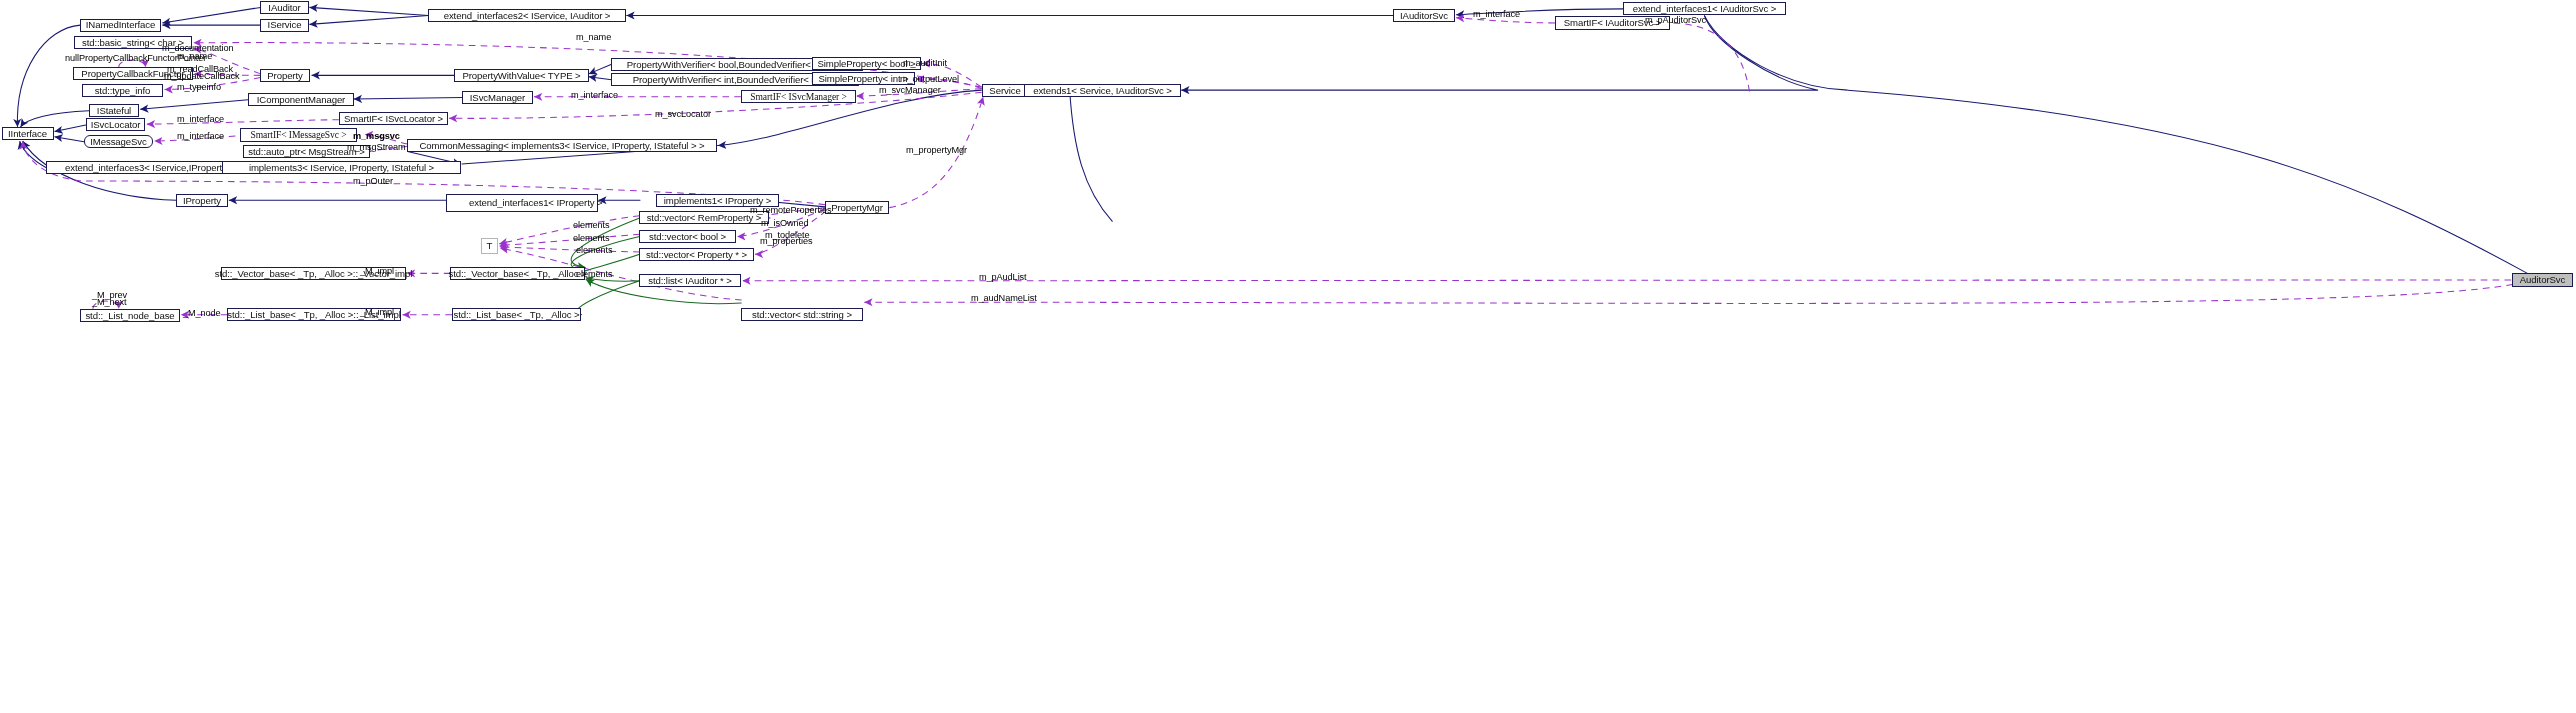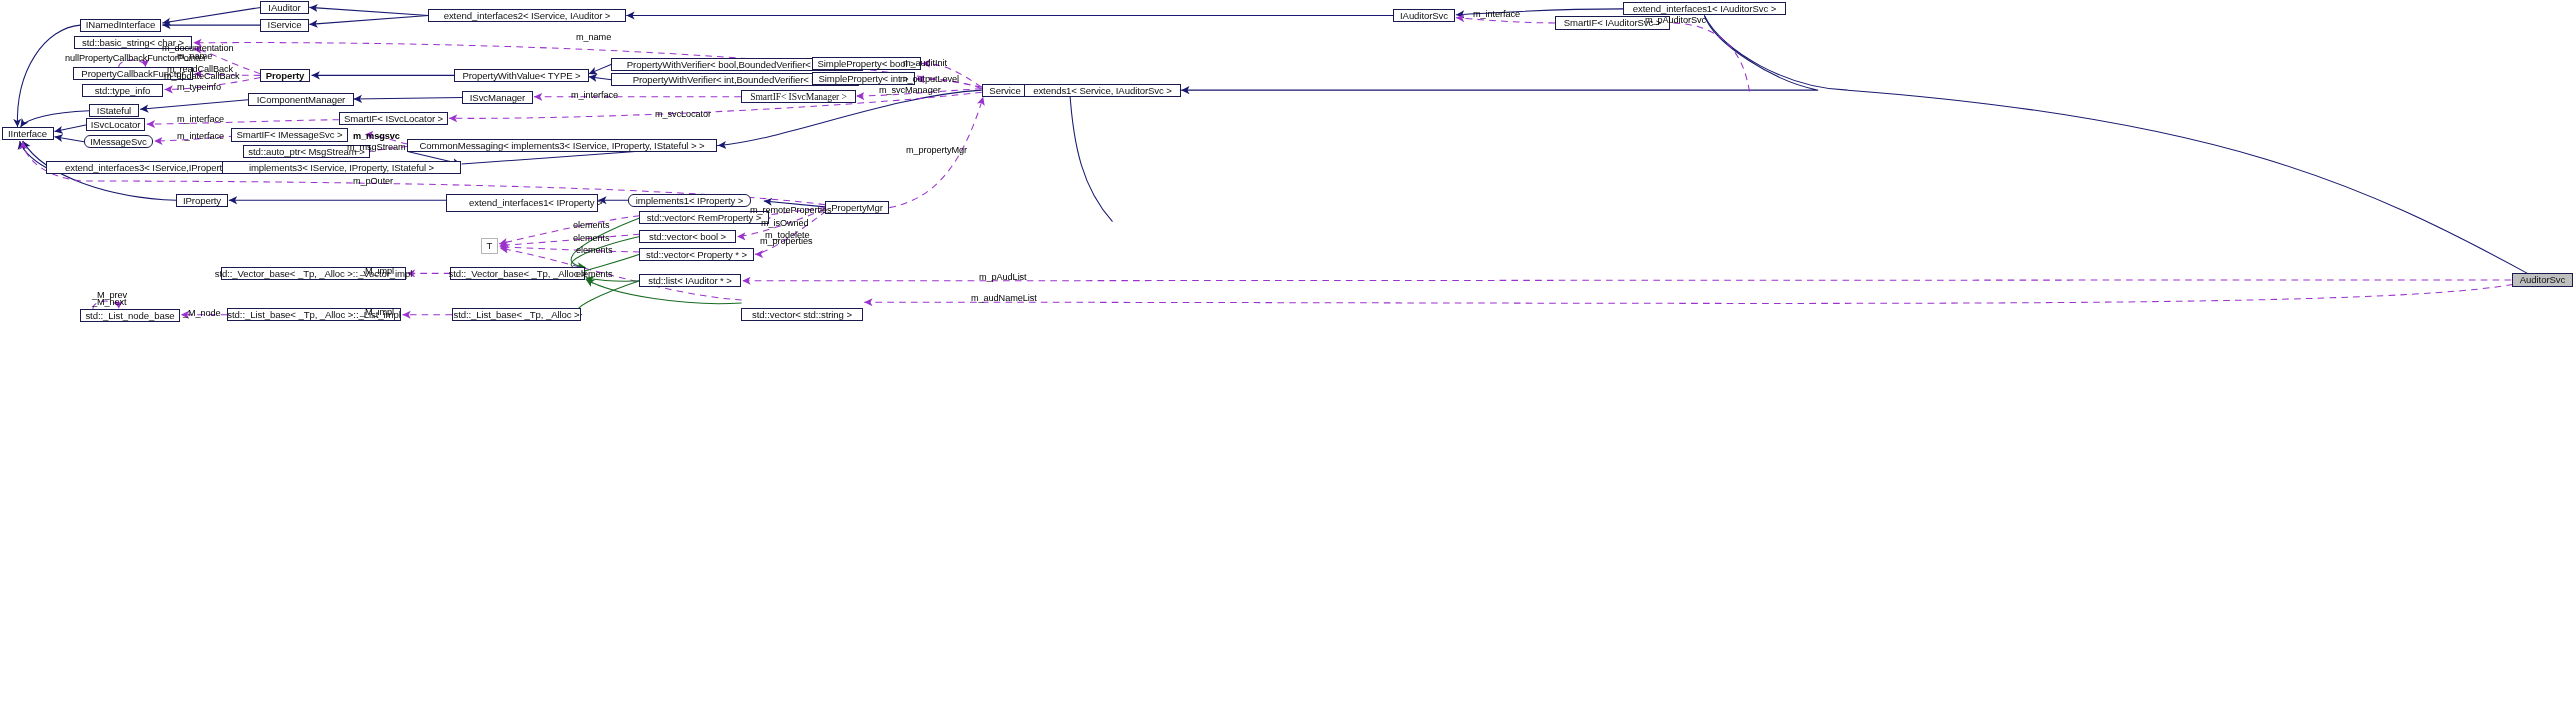--- a/index.html
+++ b/index.html
@@ -220,21 +220,21 @@
       </div>
       <div class="node" style="left: 1555px; top: 16.3px; width: 115px; height: 13.3px;">
         <span>SmartIF&lt; IAuditorSvc &gt;</span>
       </div>
       <div class="node" style="left: 74px; top: 36px; width: 118px; height: 13.3px;">
         <span>std::basic_string&lt; char &gt;</span>
       </div>
       <div class="node" style="left: 73px; top: 67px; width: 120px; height: 13.3px;">
         <span>PropertyCallbackFunctor</span>
       </div>
-      <div class="node" style="left: 260px; top: 69px; width: 50px; height: 13.3px; font-weight: bold;">
+      <div class="node" style="left: 260px; top: 69px; width: 50px; height: 13.3px;">
         <span>Property</span>
       </div>
       <div class="node" style="left: 454px; top: 69px; width: 135px; height: 13.3px;">
         <span>PropertyWithValue&lt; TYPE &gt;</span>
       </div>
       <div class="node" style="left: 611px; top: 58px; width: 252px; height: 13.3px;">
         <span>PropertyWithVerifier&lt; bool,BoundedVerifier&lt; bool &gt; &gt;</span>
       </div>
       <div class="node" style="left: 611px; top: 73px; width: 248px; height: 13.3px;">
         <span>PropertyWithVerifier&lt; int,BoundedVerifier&lt; int &gt; &gt;</span>
@@ -271,42 +271,42 @@
       </div>
       <div class="node" style="left: 339px; top: 112px; width: 109px; height: 13.3px;">
         <span>SmartIF&lt; ISvcLocator &gt;</span>
       </div>
       <div class="node" style="left: 1.5px; top: 127px; width: 52px; height: 13.3px;">
         <span>IInterface</span>
       </div>
       <div class="node" style="left: 84px; top: 135px; width: 69px; height: 13.3px; border-radius: 6px;">
         <span>IMessageSvc</span>
       </div>
-      <div class="node" style="left: 231px; top: 128px; width: 117px; height: 14px;">
+      <div class="node" style="left: 240px; top: 128px; width: 117px; height: 14px; font-family: Liberation Serif, serif;">
         <span>SmartIF&lt; IMessageSvc &gt;</span>
       </div>
       <div class="node" style="left: 407px; top: 139px; width: 310px; height: 13.3px;">
         <span>CommonMessaging&lt; implements3&lt; IService, IProperty, IStateful &gt; &gt;</span>
       </div>
       <div class="node" style="left: 243px; top: 145px; width: 127px; height: 13.3px;">
         <span>std::auto_ptr&lt; MsgStream &gt;</span>
       </div>
       <div class="node" style="left: 46px; top: 161px; width: 244px; height: 13.3px;">
         <span>extend_interfaces3&lt; IService,IProperty,IStateful &gt;</span>
       </div>
       <div class="node" style="left: 222px; top: 161px; width: 239px; height: 13.3px;">
         <span>implements3&lt; IService, IProperty, IStateful &gt;</span>
       </div>
       <div class="node" style="left: 176px; top: 194px; width: 52px; height: 13.3px;">
         <span>IProperty</span>
       </div>
       <div class="node" style="left: 446px; top: 194px; width: 152px; height: 18px; padding-left: 32px;">
         <span>extend_interfaces1&lt; IProperty &gt;</span>
       </div>
-      <div class="node" style="left: 628px; top: 194px; width: 123px; height: 13.3px; border-radius: 6px;">
+      <div class="node" style="left: 656px; top: 194px; width: 123px; height: 13.3px;">
         <span>implements1&lt; IProperty &gt;</span>
       </div>
       <div class="node" style="left: 825px; top: 201px; width: 64px; height: 13.3px;">
         <span>PropertyMgr</span>
       </div>
       <div class="node" style="left: 639px; top: 211px; width: 130px; height: 13.3px;">
         <span>std::vector&lt; RemProperty &gt;</span>
       </div>
       <div class="node" style="left: 639px; top: 230px; width: 97px; height: 13.3px;">
         <span>std::vector&lt; bool &gt;</span>

